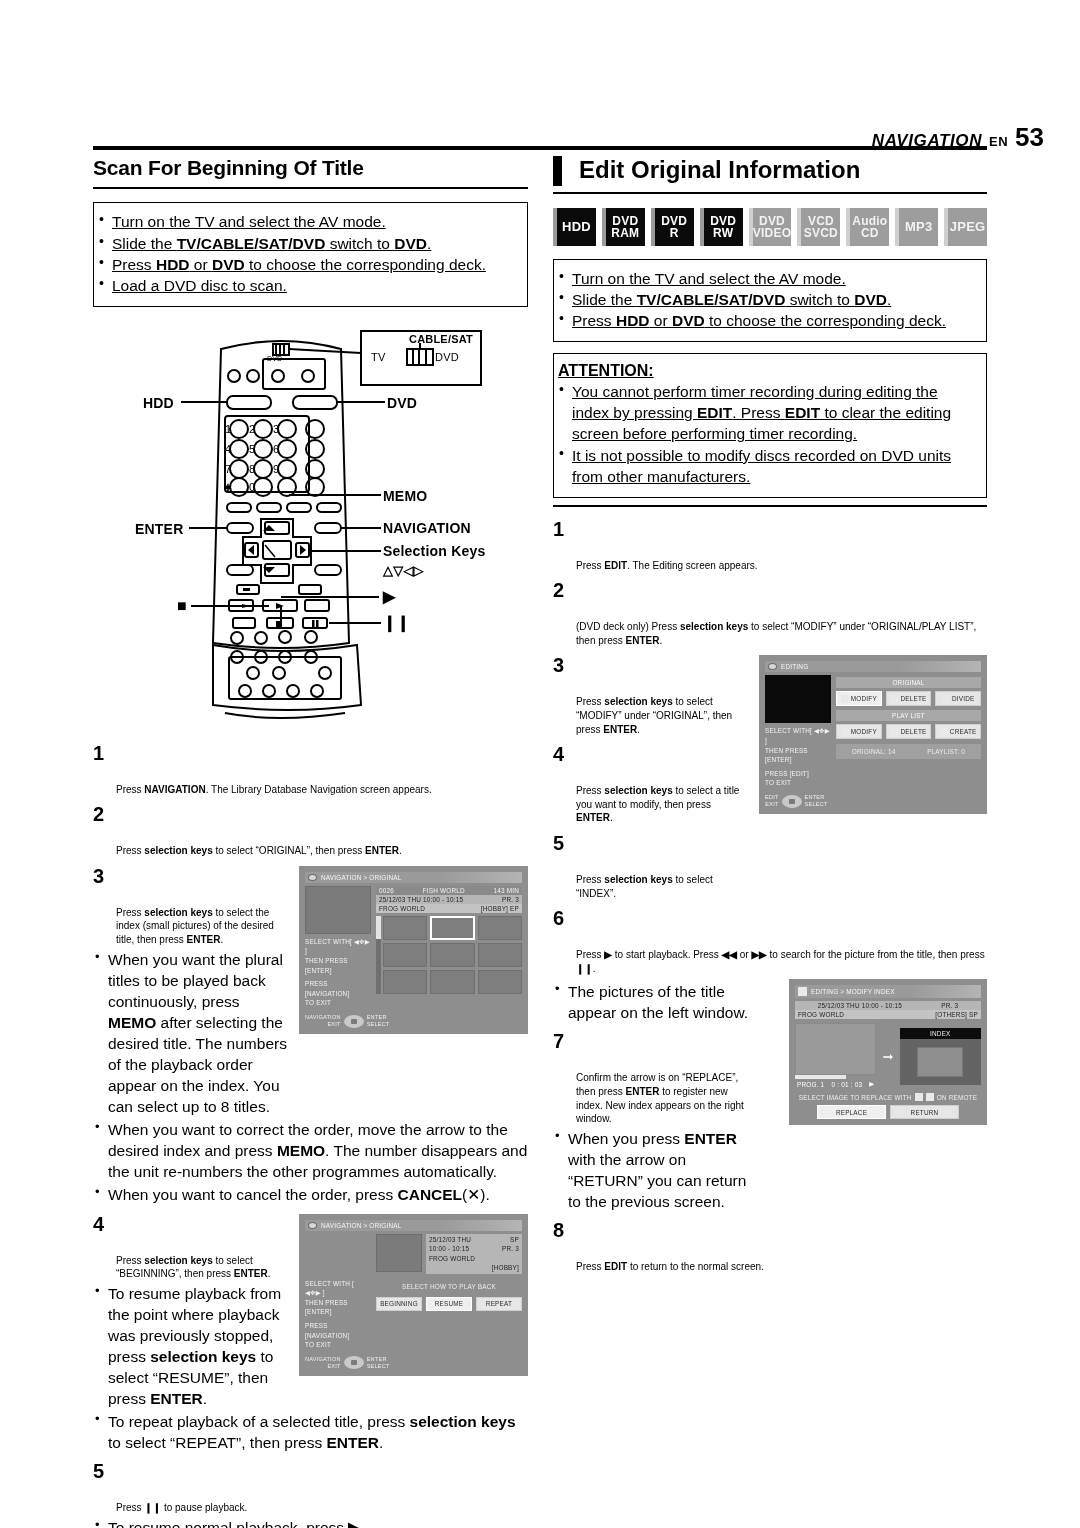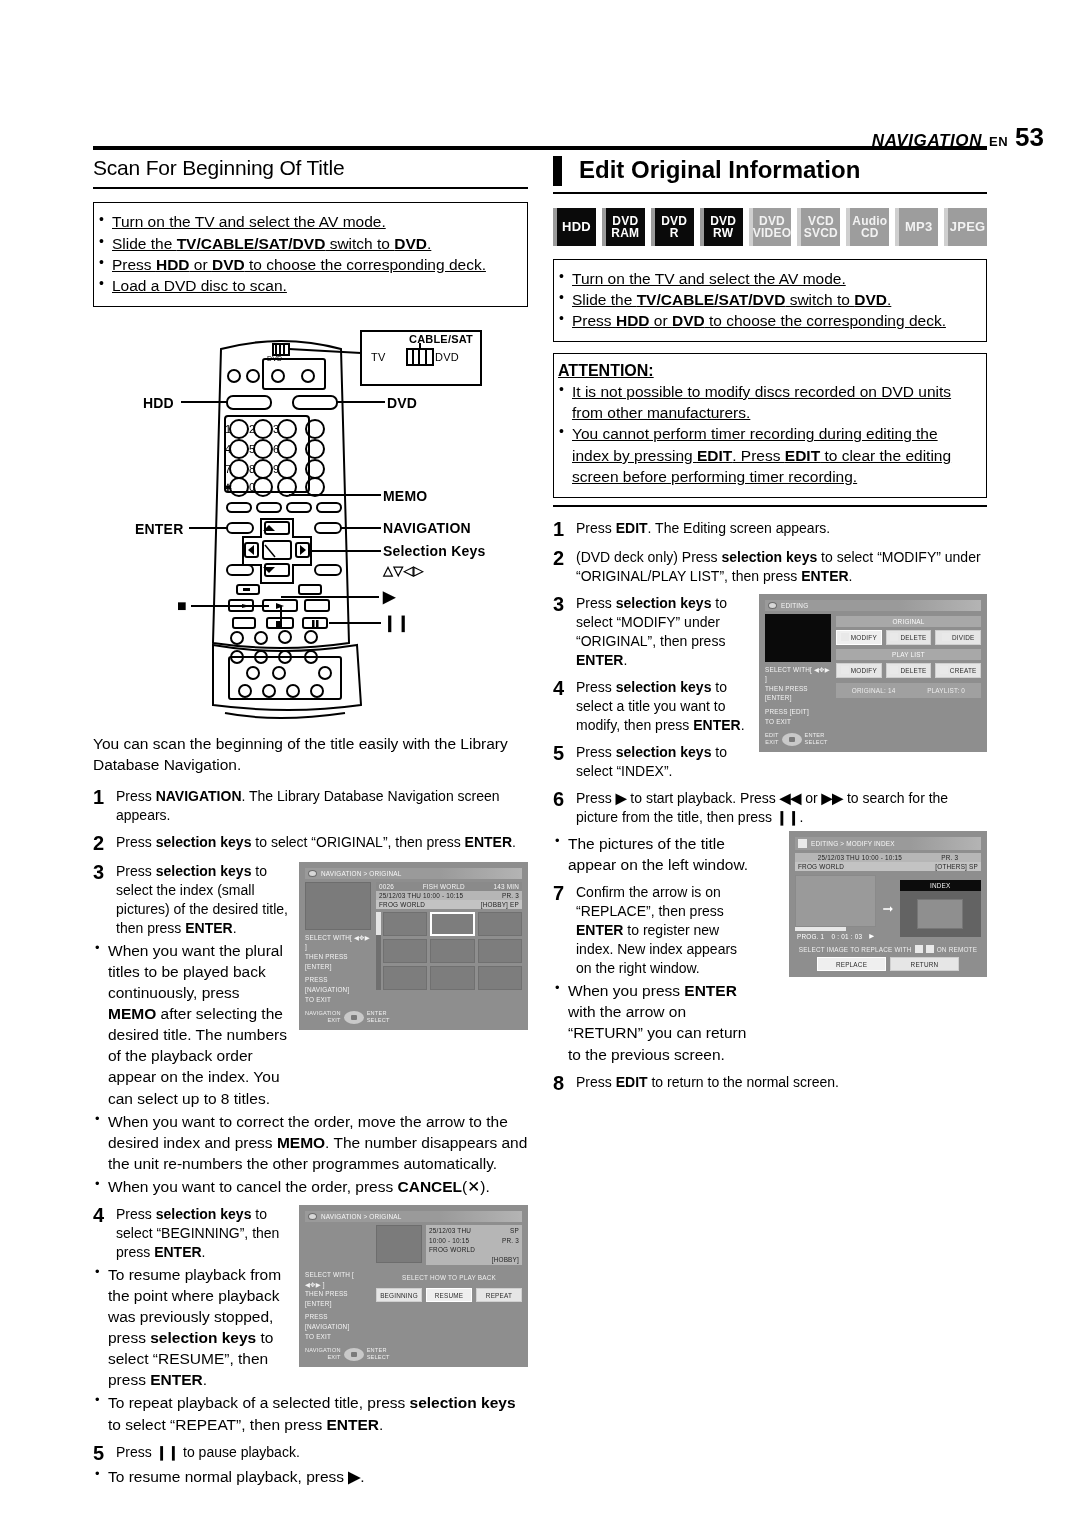--- a/index.html
+++ b/index.html
@@ -19,21 +19,21 @@
   .hdr-nav { font-style:italic; font-weight:bold; font-size:17px; letter-spacing:.6px; }
   .hdr-en  { font-size:13px; font-weight:bold; letter-spacing:.5px; }
   .hdr-pg  { font-size:26px; font-weight:bold; }
   .rule-top { position:absolute; left:93px; top:146px; width:894px; height:4px; background:#000; }
 
   
   .colL { position:absolute; left:93px; top:156px; width:435px; }
   .colR { position:absolute; left:553px; top:156px; width:434px; }
 
   
-  .sect-title { font-size:21px; font-weight:normal; letter-spacing:-.2px; line-height:1.15; }
+  .sect-title { font-size:21px; font-weight:bold; letter-spacing:-.2px; line-height:1.15; }
   .sect-rule  { height:2px; background:#000; margin-top:7px; }
 
   .sect-title-bar { display:flex; align-items:stretch; gap:9px; }
   .sect-title-bar .bar { width:9px; background:#000; }
   .sect-title-bar .txt { font-size:24px; font-weight:bold; line-height:1.15; padding-bottom:2px;margin-left:8px;}
 
   
   .notebox { border:1.5px solid #000; padding:8px 10px 9px 4px; margin-top:13px;text-decoration:underline; }
   .notebox ul { margin:0; padding:0; list-style:none; }
   .notebox li { font-size:15.5px; line-height:1.38; padding-left:14px; position:relative; }
@@ -53,21 +53,21 @@
   }
   .badge span { display:block; }
   .badge.on  { background:#0a0a0a; color:#fff; border-left:4px solid #9b9b9b; }
   .badge.off { background:#9d9d9d; color:#f2f2f2; border-left:4px solid #cfcfcf; }
   .badge.one { font-size:13px; }
 
   
   .steps { margin-top:12px; }
   .step { display:flex; gap:8px; margin-top:8px; }
   .step .num { font-size:20px; font-weight:bold; line-height:1.05; min-width:15px; flex:0 0 auto; }
-  .step .body { font-size:14px; line-height:1.36; }
+  .step .body { font-size:10px; line-height:1.36;margin-top:40px; }
   .bullet { font-size:15.5px; line-height:1.36; padding-left:15px; position:relative; margin-top:2px;}
   .bullet:before { content:"\2022"; position:absolute; left:2px; top:-1px; font-size:13px; }
   .para { font-size:15.5px; line-height:1.36; }
 
   .flowrow { display:flex; gap:10px; align-items:flex-start; }
   .flowcol { width:196px; flex:0 0 auto; }
 
   
   .tv { background:#8e8e8e; padding:6px; width:234px; font-size:6.4px;
         color:#efefef; font-family:"Liberation Sans", sans-serif; letter-spacing:.2px; }
@@ -278,21 +278,20 @@
       <span class="lbl small" style="left:290px; top:250px; font-size:13px;">△▽◁▷</span>
       <span class="lbl glyph" style="left:290px; top:274px;">▶</span>
       <span class="lbl glyph" style="left:84px; top:284px;">■</span>
       <span class="lbl glyph" style="left:290px; top:300px;">❙❙</span>
       <span class="lbl small" style="left:316px; top:20px; font-size:11px; font-weight:bold;">CABLE/SAT</span>
       <span class="lbl small" style="left:278px; top:38px; font-size:11px; font-weight:normal;">TV</span>
       <span class="lbl small" style="left:342px; top:38px; font-size:11px; font-weight:normal;">DVD</span>
       <span class="lbl small" style="left:174px; top:42px; font-size:7px; font-weight:normal;">DVD</span>
     </div>
 
-    <div class="para" style="margin-top:2px;">You can scan the beginning of the title easily with the Library Database Navigation.</div>
 
     <div class="steps">
       <div class="step">
         <div class="num">1</div>
         <div class="body">Press <b>NAVIGATION</b>. The Library Database Navigation screen appears.</div>
       </div>
       <div class="step">
         <div class="num">2</div>
         <div class="body">Press <b>selection keys</b> to select “ORIGINAL”, then press <b>ENTER</b>.</div>
       </div>
@@ -495,22 +494,22 @@
       <ul>
         <li>Turn on the TV and select the AV mode.</li>
         <li>Slide the <b>TV/CABLE/SAT/DVD</b> switch to <b>DVD</b>.</li>
         <li>Press <b>HDD</b> or <b>DVD</b> to choose the corresponding deck.</li>
       </ul>
     </div>
 
     <div class="notebox" style="margin-top:11px;">
       <div class="attn-title">ATTENTION:</div>
       <ul>
+        <li>You cannot perform timer recording during editing the index by pressing <b>EDIT</b>. Press <b>EDIT</b> to clear the editing screen before performing timer recording.</li>
         <li>It is not possible to modify discs recorded on DVD units from other manufacturers.</li>
-        <li>You cannot perform timer recording during editing the index by pressing <b>EDIT</b>. Press <b>EDIT</b> to clear the editing screen before performing timer recording.</li>
       </ul>
     </div>
 
     <div class="sect-rule"></div>
 
     <div class="steps">
       <div class="step">
         <div class="num">1</div>
         <div class="body">Press <b>EDIT</b>. The Editing screen appears.</div>
       </div>

